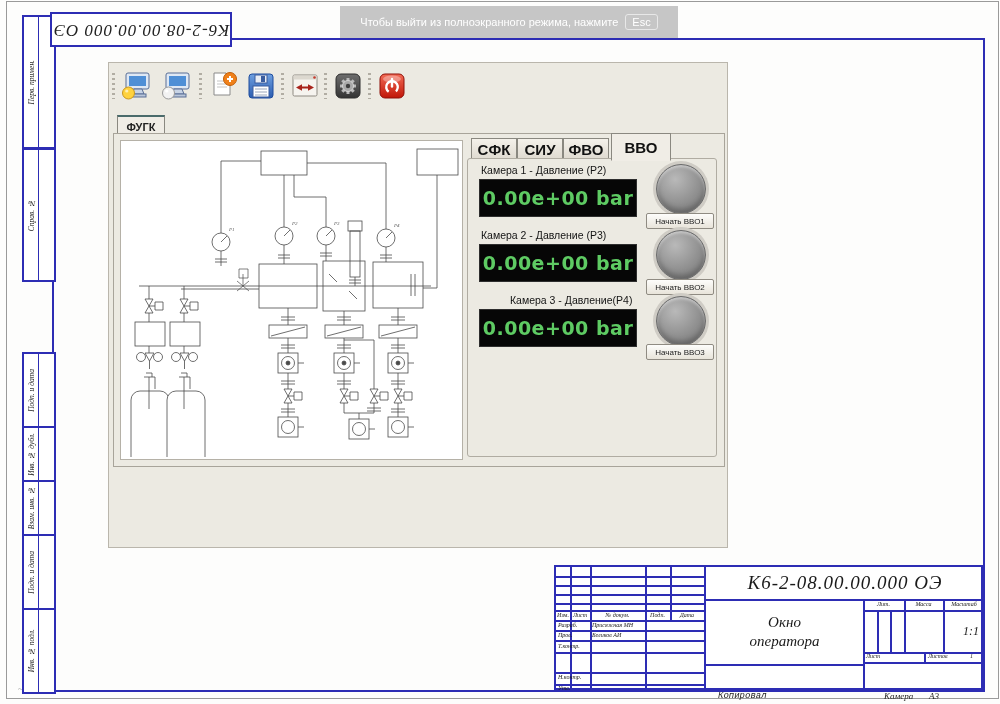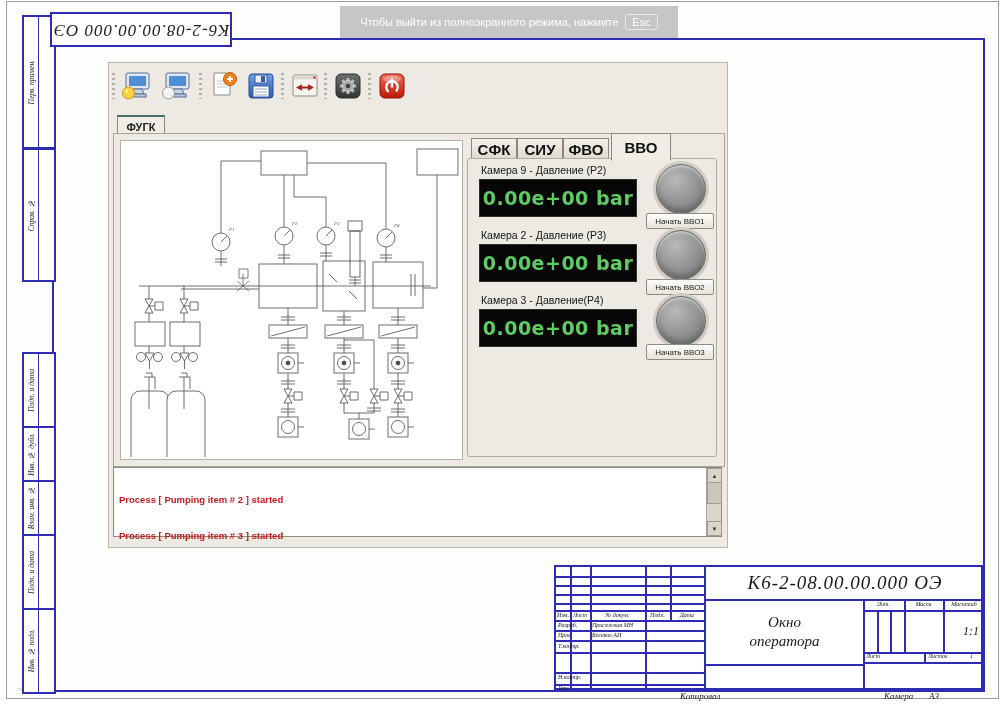--- a/index.html
+++ b/index.html
@@ -343,46 +343,35 @@
       </div>
     <div class="abs rtab" style="left:454px;width:44px;">
         <span>ФВО</span>
       </div>
     <div class="abs rtab active" style="left:502px;width:58px;">
         <span>ВВО</span>
       </div>
 
     <div class="abs groupbox"></div>
 
-    <div class="abs chlabel" style="top:101px;">Камера 9 - Давление (Р2)</div>
+    <div class="abs chlabel" style="top:101px;">Камера 1 - Давление (Р2)</div>
     <div class="abs display" style="top:116px;">0.00e+00 bar</div>
     <div class="abs circle-btn" style="top:101px;"></div>
     <div class="abs startbtn" style="top:150px;">Начать ВВО1</div>
 
     <div class="abs chlabel" style="top:166px;">Камера 2 - Давление (Р3)</div>
     <div class="abs display" style="top:181px;">0.00e+00 bar</div>
     <div class="abs circle-btn" style="top:167px;"></div>
     <div class="abs startbtn" style="top:216px;">Начать ВВО2</div>
 
-    <div class="abs chlabel" style="top:231px;">Камера 3 - Давление(Р4)</div>
+    <div class="abs chlabel" style="top:231px;margin-left:29px;">Камера 3 - Давление(Р4)</div>
     <div class="abs display" style="top:246px;">0.00e+00 bar</div>
     <div class="abs circle-btn" style="top:233px;"></div>
     <div class="abs startbtn" style="top:281px;">Начать ВВО3</div>
 
-    <div class="abs logbox">
-      <div class="abs logtext">
-        <div>Process [ Pumping item # 2 ] started</div>
-        <div>Process [ Pumping item # 3 ] started</div>
-      </div>
-      <div class="abs sbar">
-        <div class="abs sbtn" style="top:0;">▲</div>
-        <div class="abs sthumb"></div>
-        <div class="abs sbtn" style="bottom:0;">▼</div>
-      </div>
-    </div>
   </div>
 
   <div class="abs tblock">
 
     <div class="abs vl" style="left:14px;top:0;height:125px;"></div>
     <div class="abs vl" style="left:34px;top:0;height:125px;"></div>
     <div class="abs vl" style="left:89px;top:0;height:125px;"></div>
     <div class="abs vl" style="left:114px;top:0;height:53px;"></div>
     <div class="abs vl thick" style="left:148px;top:0;width:2px;height:125px;"></div>
     <div class="abs vl thick" style="left:307px;top:32px;width:2px;height:93px;"></div>
@@ -434,17 +423,17 @@
     <div class="abs gosttiny" style="left:348px;top:34px;width:39px;text-align:center;">Масса</div>
     <div class="abs gosttiny" style="left:387px;top:34px;width:42px;text-align:center;">Масштаб</div>
     <div class="abs tb-text" style="left:387px;top:43px;width:56px;height:42px;display:flex;align-items:center;justify-content:center;font-size:12px;">1:1</div>
 
     <div class="abs gosttiny" style="left:310px;top:86px;">Лист</div>
     <div class="abs gosttiny" style="left:372px;top:86px;">Листов</div>
     <div class="abs gosttiny" style="left:414px;top:86px;">1</div>
 
   </div>
 
-  <div class="abs footer-it" style="left:680px;top:691px;">Копировал</div>
+  <div class="abs footer-it" style="left:718px;top:691px;font-family:Liberation Mono, monospace;">Копировал</div>
   <div class="abs footer-it" style="left:884px;top:691px;">Камера</div>
   <div class="abs footer-it" style="left:929px;top:691px;">А3</div>
   <div class="abs" style="left:18px;top:684px;color:#9a9a9a;font:italic 9px 'Liberation Serif',serif;">~x</div>
 </div>
 
 </body></html>

